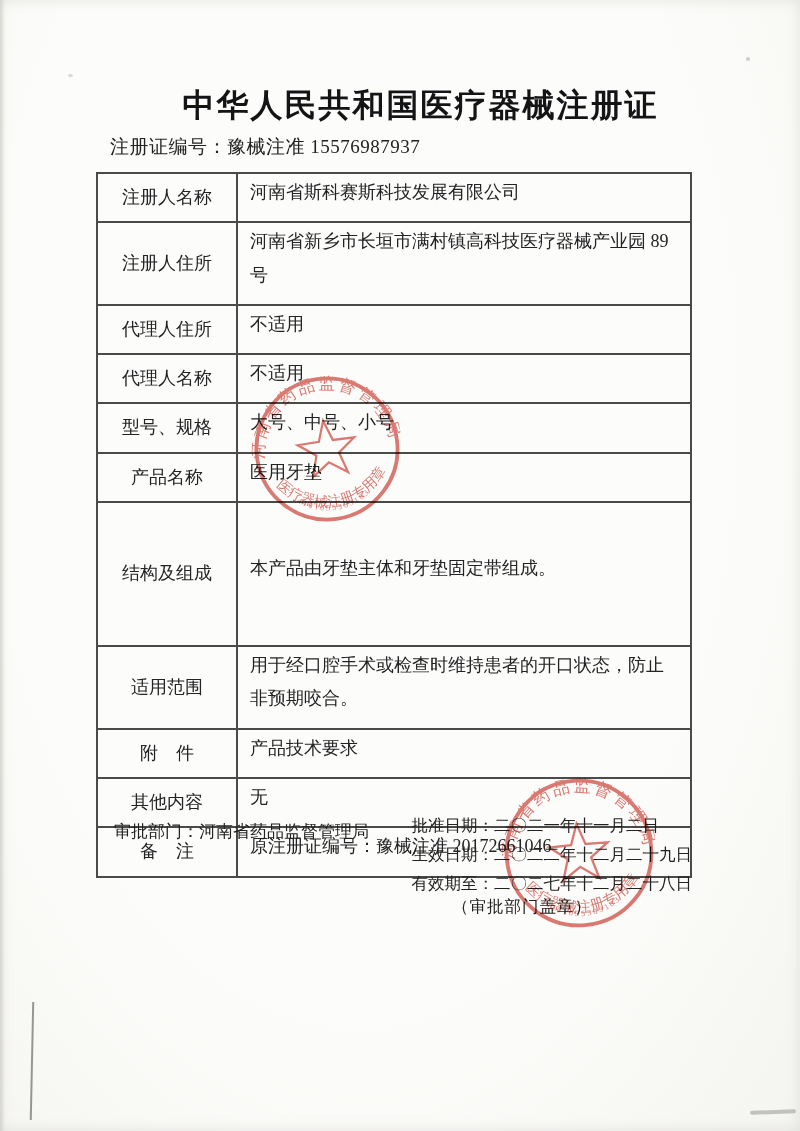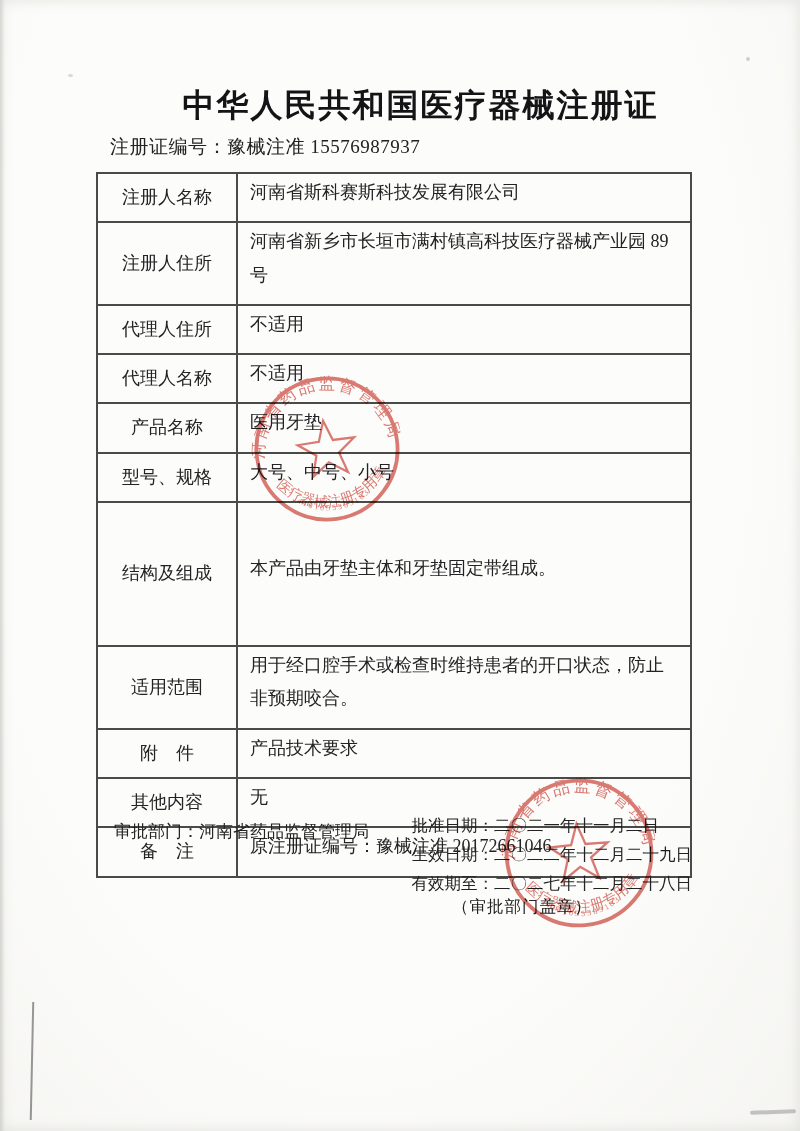--- a/index.html
+++ b/index.html
@@ -95,26 +95,26 @@
     </tr>
     <tr class="h-std">
       <th>代理人住所</th>
       <td>不适用</td>
     </tr>
     <tr class="h-std">
       <th>代理人名称</th>
       <td>不适用</td>
     </tr>
     <tr class="h-std">
+      <th>型号、规格</th>
+      <td>大号、中号、小号</td>
+    </tr>
+    <tr class="h-std">
       <th>产品名称</th>
       <td>医用牙垫</td>
-    </tr>
-    <tr class="h-std">
-      <th>型号、规格</th>
-      <td>大号、中号、小号</td>
     </tr>
     <tr class="h-big">
       <th>结构及组成</th>
       <td>本产品由牙垫主体和牙垫固定带组成。</td>
     </tr>
     <tr class="h-med">
       <th>适用范围</th>
       <td>用于经口腔手术或检查时维持患者的开口状态，防止非预期咬合。</td>
     </tr>
     <tr class="h-sm">

